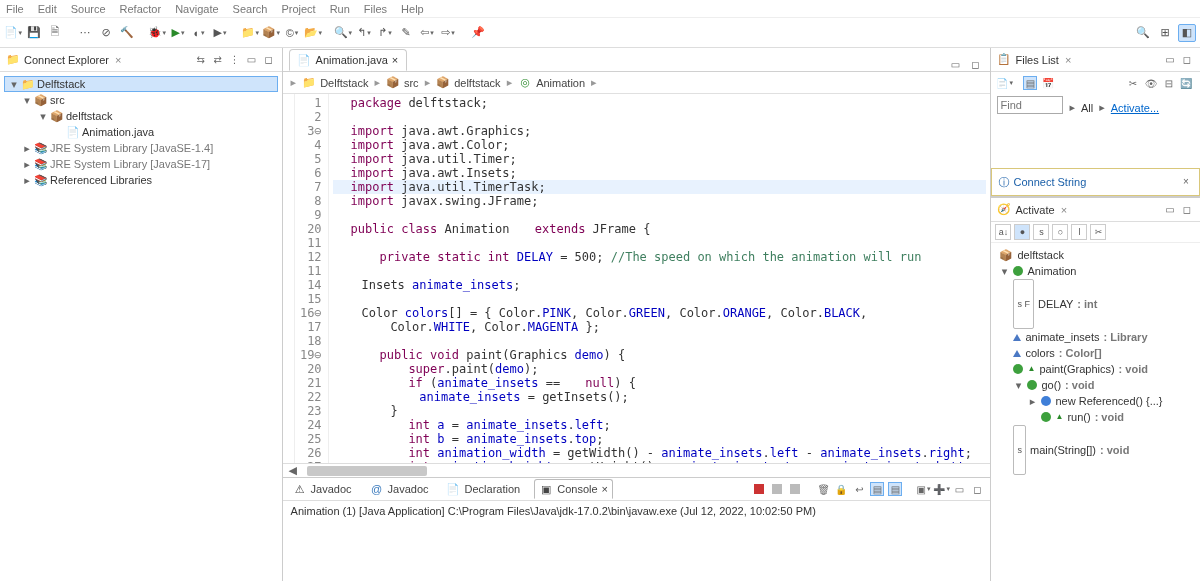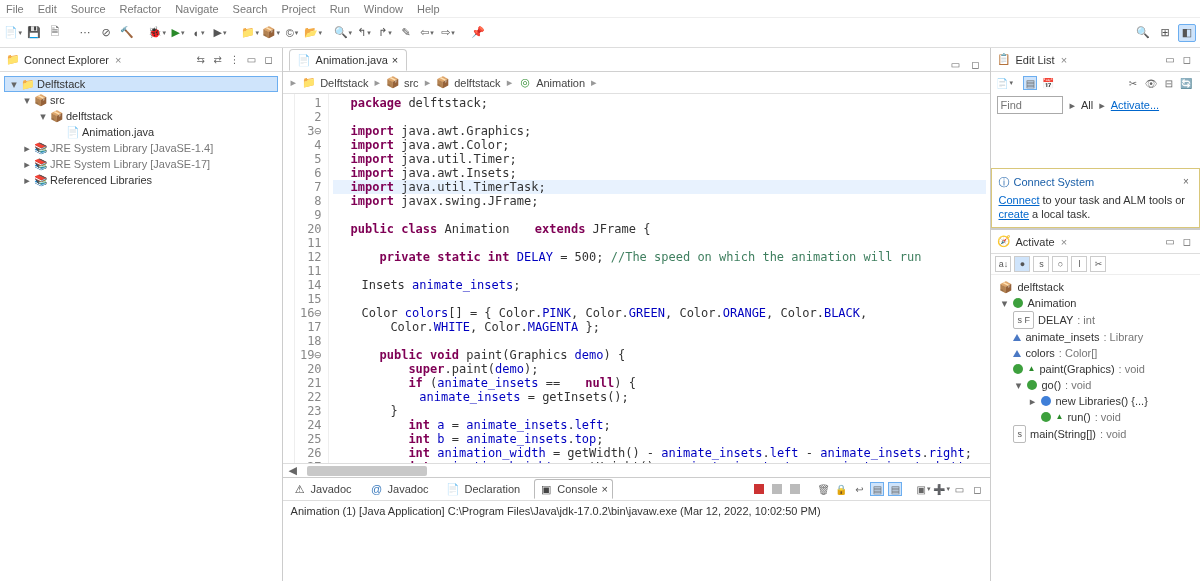--- a/index.html
+++ b/index.html
@@ -85,74 +85,74 @@
   .bc-item{ display:flex; align-items:center; gap:4px;}
   .bc-sep{ color:#999;}
   .code-area { position:relative; flex:1; display:flex; font-family:Consolas,monospace; font-size:12px; overflow:hidden;}
   .gutter {
     width:34px; text-align:right; padding:2px 6px 2px 2px;
     color:#888; background:#fff; border-right:1px solid #eee;
     line-height:14px;
   }
   .gutter-marks { width:12px; background:#fff; border-right:1px solid #eee;}
   .code { flex:1; padding:2px 4px; line-height:14px; white-space:pre; overflow:hidden;}
-  .code .kw{color:#7f0055; font-weight:bold;margin-left:18px;}
+  .code .kw{color:#7f0055; font-weight:normal;margin-left:18px;}
   .code .fld{color:#0000c0;}
   .code .cmt{color:#3f7f5f;}
   .hl-line{ background:#e8f2fe;}
   .hscroll{ height:14px; border-top:1px solid #ddd; display:flex; align-items:center; }
   .hscroll .bar{ height:10px; width:120px; background:#c8c8c8; border-radius:2px; margin-left:10px;}
   .bottom-tabs {
     height:24px; display:flex; align-items:center; border-top:1px solid #ccc; border-bottom:1px solid #ddd; padding:0 6px; gap:10px;
   }
   .bottom-tab{ display:flex; align-items:center; gap:4px; font-size:11px; color:#444; padding:2px 4px; }
   .bottom-tab.active{ border:1px solid #bbb; border-bottom:1px solid #fff; border-radius:3px 3px 0 0; background:#fff; }
   .bottom-right{ margin-left:auto; display:flex; gap:4px; }
   .console-body { padding:4px 8px; font-size:11px; color:#333; height:80px; overflow:auto;}
   .right-col { width:215px; display:flex; flex-direction:column; border-left:1px solid #ccc;}
   .tasklist { border-bottom:1px solid #ccc; }
   .task-body{ padding:4px 6px;}
-  .find-row{ display:flex; align-items:center; gap:6px; margin-top:6px;}
+  .find-row{ display:flex; align-items:flex-end; gap:6px; margin-top:6px;}
   .find-row input{ width:66px; height:18px; font-size:11px; border:1px solid #aaa; padding:0 2px;}
   .link{ color:#0066cc; text-decoration:underline; cursor:pointer;}
   .mylyn{
     border:1px solid #d9c77a; background:#fff;
     padding:6px; font-size:11px; line-height:14px;
   }
   .mylyn-title{ color:#1a5fa8; display:flex; align-items:center; gap:4px; font-weight:normal;}
   .outline{ flex:1; display:flex; flex-direction:column; border-top:1px solid #ccc;}
   .outline-body{ padding:4px 6px; font-size:11px; line-height:16px; overflow:auto;}
   .outline-row{ display:flex; align-items:center; gap:4px; }
   .oi0{padding-left:2px;} .oi1{padding-left:16px;} .oi2{padding-left:30px;} .oi3{padding-left:44px;}
   .circ{ width:10px;height:10px;border-radius:50%; display:inline-block;}
   .green{background:#3da03d;} .bluec{background:#3f7fd8;} 
   .tri{ width:0;height:0;border-left:4px solid transparent;border-right:4px solid transparent;border-bottom:7px solid #4a78c4; display:inline-block;}
-  .sig{ color:#777;}
-  .pill{ border:1px solid #bbb; border-radius:2px; padding:0 3px; font-size:9px; color:#555;}
+  .sig{ color:#777;font-weight:bold;}
+  .pill{ border:1px solid #bbb; border-radius:2px; padding:16px 3px; font-size:9px; color:#555;}
   .run-green{ color:#2a8a2a;}
   .bug-green{ color:#2a8a2a;}
   .yellow-folder{ color:#d9a21e;}
   .outline-toolbar { display:flex; gap:3px; padding:2px 4px; border-bottom:1px solid #eee;}
   .outline-toolbar .ob{ width:16px;height:16px; border:1px solid #ccc; display:inline-flex;align-items:center;justify-content:center; font-size:9px; color:#555;}
   .redsq{ display:inline-block; width:10px;height:10px;background:#c33;}
   .graysq{ display:inline-block;width:10px;height:10px;background:#bbb;}
 </style>
 </head>
 <body>
 
 <div class="menubar">
   <span>File</span>
   <span>Edit</span>
   <span>Source</span>
   <span>Refactor</span>
   <span>Navigate</span>
   <span>Search</span>
   <span>Project</span>
   <span>Run</span>
-  <span>Window</span>
+  <span>Files</span>
   <span>Help</span>
 </div>
 
 <div class="toolbar">
   <span class="tbtn drop">📄</span>
   <span class="tbtn">💾</span>
   <span class="tbtn">🗎</span>
   <span class="tbtn sep"></span>
   <span class="tbtn">⋯</span>
   <span class="tbtn">⊘</span>
@@ -376,30 +376,30 @@
         <span class="mini-icon" style="background:#cfe4fb;border:1px solid #6caef0;">▤</span>
         <span class="mini-icon" style="background:#cfe4fb;border:1px solid #6caef0;">▤</span>
         <span style="width:6px"></span>
         <span class="mini-icon drop">▣</span>
         <span class="mini-icon drop">➕</span>
         <span class="mini-icon">▭</span>
         <span class="mini-icon">◻</span>
       </div>
     </div>
     <div class="console-body">
-      <span>Animation (1) [Java Application] C:\Program Files\Java\jdk-17.0.2\bin\javaw.exe (Mar 12, 2022, 10:02:50 PM)</span>
+      <span>Animation (1) [Java Application] C:\Program Files\Java\jdk-17.0.2\bin\javaw.exe (Jul 12, 2022, 10:02:50 PM)</span>
     </div>
   </div>
 
   <div class="right-col">
     <div class="tasklist">
       <div class="panel-header">
         <span class="ticon">📋</span>
         <span class="panel-title">
-            <span>Edit List</span>
+            <span>Files List</span>
             <span class="x">×</span>
           </span>
         <div class="mini-icons">
           <span class="mini-icon">▭</span>
           <span class="mini-icon">◻</span>
         </div>
       </div>
       <div class="task-body">
         <div style="display:flex;gap:4px;align-items:center;">
           <span class="mini-icon drop">📄</span>
@@ -417,27 +417,24 @@
           <span style="color:#666">▸</span>
           <span>All</span>
           <span style="color:#666">▸</span>
           <span class="link">Activate...</span>
         </div>
       </div>
       <div style="height:50px"></div>
       <div class="mylyn">
         <div class="mylyn-title">
             <span style="color:#1a5fa8;">ⓘ</span>
-            <span>Connect System</span>
+            <span>Connect String</span>
             <span style="flex:1"></span>
             <span class="mini-icon">×</span>
           </div>
-        <div style="margin-top:4px;">
-          <span class="link">Connect</span><span> to your task and ALM tools or </span><span class="link">create</span><span> a local task.</span>
-        </div>
       </div>
     </div>
 
     <div class="outline">
       <div class="panel-header">
         <span class="ticon">🧭</span>
         <span class="panel-title">
             <span>Activate</span>
             <span class="x">×</span>
           </span>
@@ -487,21 +484,21 @@
           </div>
         <div class="outline-row oi1">
             <span class="tw">▾</span>
             <span class="circ green"></span>
             <span>go()</span>
             <span class="sig"> : void</span>
           </div>
         <div class="outline-row oi2">
             <span class="tw">▸</span>
             <span class="circ bluec"></span>
-            <span>new Libraries() {...}</span>
+            <span>new Referenced() {...}</span>
           </div>
         <div class="outline-row oi3">
             <span class="circ green"></span>
             <span style="font-size:8px;color:#2a8a2a;">▲</span>
             <span>run()</span>
             <span class="sig"> : void</span>
           </div>
         <div class="outline-row oi1">
             <span class="pill">s</span>
             <span>main(String[])</span>

